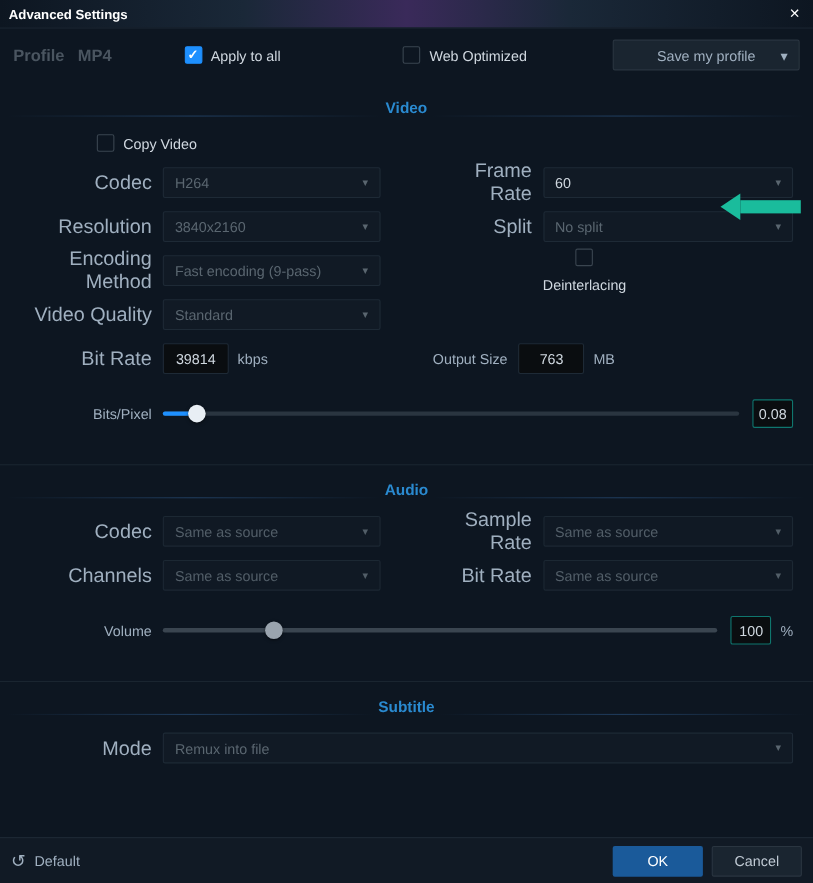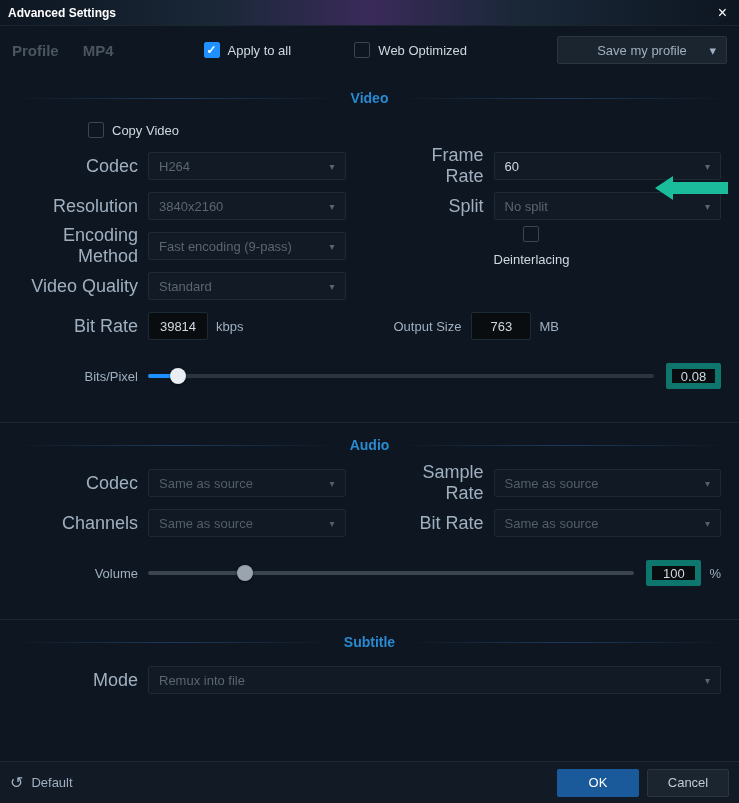--- a/index.html
+++ b/index.html
@@ -21,21 +21,21 @@
     padding: 0 8px;
     border-bottom: 1px solid #1a2530;
   }
   .titlebar-title { color: #fff; font-weight: bold; font-size: 12px; flex: 1; }
   .close-icon { color: #fff; font-size: 16px; cursor: pointer; padding: 0 4px; }
 
   .toprow {
     display: flex;
     align-items: center;
     padding: 10px 12px 18px 12px;
-    gap: 20px;
+    gap: 8px;
   }
   .profile-label { color: #4a5560; font-size: 15px; font-weight: bold; margin-right: 4px;}
   .profile-value { color: #4a5560; font-size: 15px; font-weight: bold; }
   .gap-flex { flex: 1; }
   .checkbox {
     width: 16px; height: 16px; border: 1px solid #3a4550; background: #0d1621;
     display: inline-flex; align-items: center; justify-content: center;
     border-radius: 2px; cursor: pointer; flex-shrink: 0;
   }
   .checkbox.checked { background: #1e90ff; border-color: #1e90ff; }
@@ -46,21 +46,21 @@
   .save-profile {
     width: 170px; height: 28px;
     background: #1a2530; border: 1px solid #2a3540;
     color: #a0b0c0; display: flex; align-items: center;
     padding: 0 10px; border-radius: 2px; cursor: pointer;
     justify-content: center; gap: 6px; position: relative;
   }
   .save-profile .caret { position: absolute; right: 10px; }
 
   .section-divider {
-    display: flex; align-items: center; gap: 4px;
+    display: flex; align-items: flex-end; gap: 4px;
     padding: 0 6px; margin: 8px 0 16px 0;
   }
   .section-divider .line { flex: 1; height: 1px; background: linear-gradient(to right, transparent, #1e3a5a, transparent); }
   .section-divider .sec-title { color: #2a8ad0; font-size: 14px; font-weight: bold; }
 
   .group { padding: 0 18px 8px 18px; }
   .copy-row { display: flex; align-items: center; gap: 8px; margin: 0 0 14px 70px; }
 
   .form-grid { display: flex; gap: 48px; }
   .col { flex: 1; }
@@ -90,21 +90,21 @@
     flex: 1; height: 4px; background: #2a3540; border-radius: 2px;
     position: relative; margin-right: 12px;
   }
   .slider-fill { position: absolute; left: 0; top: 0; bottom: 0; background: #1e90ff; border-radius: 2px; }
   .slider-thumb {
     position: absolute; top: 50%; transform: translate(-50%, -50%);
     width: 16px; height: 16px; background: #e8eef4; border-radius: 50%;
     box-shadow: 0 1px 3px rgba(0,0,0,0.5);
   }
   .slider-value {
-    width: 55px; height: 26px; background: #0a0d10; border: 6px solid #0f766e;
+    width: 37px; height: 26px; background: #0a0d10; border: 1px solid #0f766e;
     color: #d0d8e0; display: flex; align-items: center; justify-content: center;
     border-radius: 2px;
   }
 
   .bottom-divider { height: 1px; background: #1a2530; margin: 14px 0; }
 
   .footer {
     position: absolute; left: 0; right: 0; bottom: 0; height: 42px;
     background: #111a25; border-top: 1px solid #1e2a36;
     display: flex; align-items: center; padding: 0 10px;

